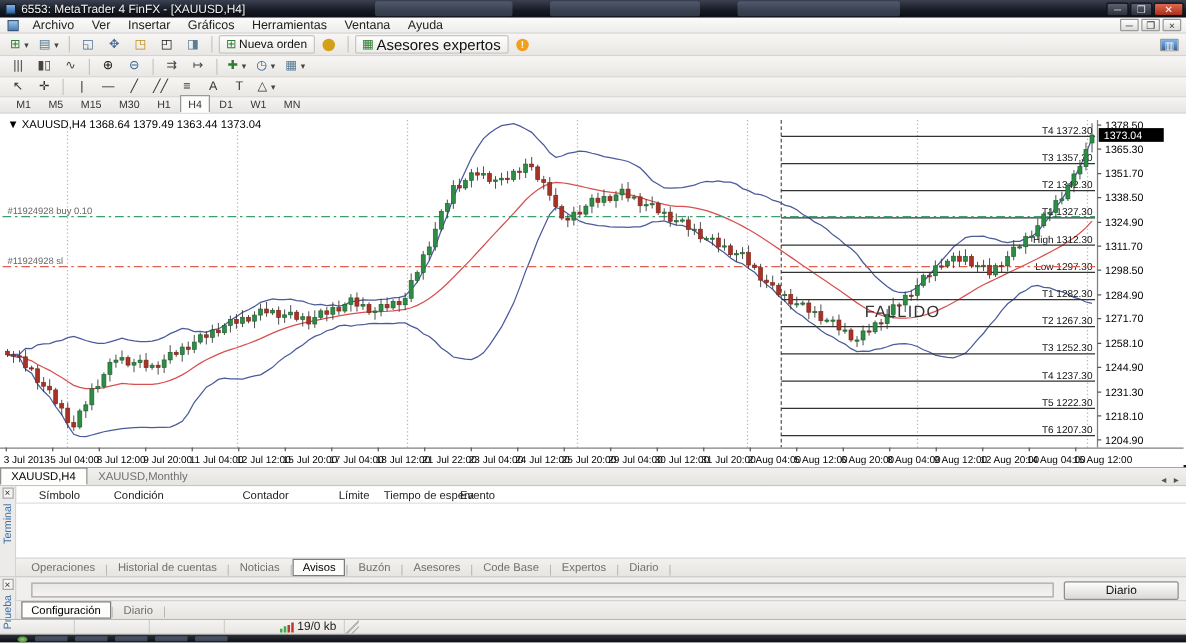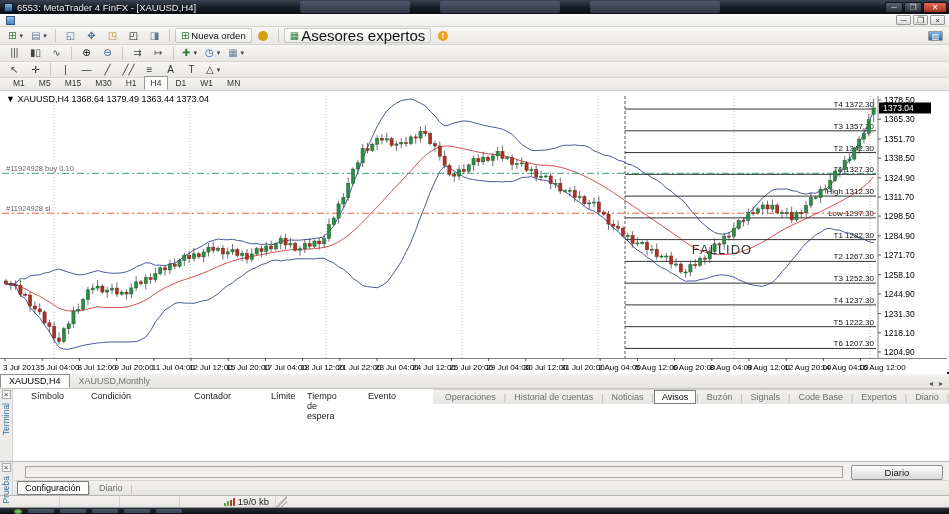--- a/index.html
+++ b/index.html
@@ -56,21 +56,21 @@
   .ctab{font-size:9px;padding:1px 8px;border:1px solid transparent;color:#6f6f6f;}
   .ctab.active{background:#fdfdfc;border:1px solid #8f8f8f;border-bottom-color:#fdfdfc;color:#000;}
   #charttabs .scrollers{margin-left:auto;margin-right:6px;font-size:8px;color:#555;display:flex;gap:6px;}
   
   #terminal{height:73px;display:flex;background:#fff;border-bottom:1px solid #b5b5b5;}
   .dockstrip{width:13px;background:#ecebe9;border-right:1px solid #d5d3d0;display:flex;
     flex-direction:column;align-items:center;padding-top:1px;}
   .dockclose{font-size:8px;line-height:8px;color:#333;border:1px solid #aaa;background:#f5f4f2;
     width:9px;height:9px;text-align:center;margin-bottom:2px;}
   .vlabel{writing-mode:vertical-rl;transform:rotate(180deg);font-size:8.5px;color:#3a6ea5;margin-top:2px;}
-  #terminal .content{flex:1;display:flex;flex-direction:row;}
+  #terminal .content{flex:1;display:flex;flex-direction:column;}
   #term-cols{height:14px;position:relative;border-bottom:1px solid #e2e0dd;}
   #term-cols span{position:absolute;top:2px;font-size:9px;color:#222;}
   #term-body{flex:1;background:#fff;}
   .tabsrow{height:15px;background:linear-gradient(#f2f1ef,#e7e5e2);border-top:1px solid #d5d3d0;
     display:flex;align-items:flex-end;padding-left:4px;}
   .ptab{font-size:9px;color:#6f6f6f;padding:1px 7px;border:1px solid transparent;}
   .ptab.active{background:#fdfdfc;border:1px solid #7d7d7d;color:#000;}
   .tab-sep{color:#b5b3b0;font-size:9px;padding-bottom:1px;}
   
   #tester{height:34px;display:flex;background:#f0efed;border-bottom:1px solid #b5b5b5;}
@@ -107,20 +107,29 @@
     <span class="ttl">6553: MetaTrader 4 FinFX - [XAUUSD,H4]</span>
     <span class="wbtns">
       <span class="wbtn">─</span>
       <span class="wbtn">❐</span>
       <span class="wbtn close">✕</span>
     </span>
   </div>
 
   <div id="menubar">
     <span class="sysicon"></span>
+    <span id="menuitems" style="display:flex;">
+        <span class="menu-item">Archivo</span>
+        <span class="menu-item">Ver</span>
+        <span class="menu-item">Insertar</span>
+        <span class="menu-item">Gráficos</span>
+        <span class="menu-item">Herramientas</span>
+        <span class="menu-item">Ventana</span>
+        <span class="menu-item">Ayuda</span>
+      </span>
     <span class="mdibtns">
       <span class="mdibtn">─</span>
       <span class="mdibtn">❐</span>
       <span class="mdibtn">×</span>
     </span>
   </div>
 
   <div id="tb1" class="tbar">
       <span class="tbtn">
         <span class="ticon" style="color:#2e7d32">⊞</span>
@@ -150,21 +159,21 @@
       <span class="tbtn withlabel">
         <span class="ticon" style="color:#2e7d32">⊞</span>
         <span style="font-size:9.5px;">Nueva orden</span>
       </span>
       <span class="tbtn">
         <span class="circ" style="background:#d4a017"></span>
       </span>
       <span class="tsep"></span>
       <span class="tbtn withlabel">
         <span class="ticon" style="color:#2e7d32">▦</span>
-        <span style="font-size:15px;text-align:center;">Asesores expertos</span>
+        <span style="font-size:12px;text-align:center;">Asesores expertos</span>
       </span>
       <span class="tbtn">
         <span class="circ" style="background:#f0a020">!</span>
       </span>
       <span class="mdibtn" style="margin-left:auto;margin-right:6px;background:linear-gradient(#7fb2e8,#35679c);color:#fff;">▥</span>
     </div>
   <div id="tb2" class="tbar">
       <span class="tbtn">
         <span class="ticon" style="color:#444">|||</span>
       </span>
@@ -770,21 +779,21 @@
           <span class="ptab">Operaciones</span>
           <span class="tab-sep">|</span>
           <span class="ptab">Historial de cuentas</span>
           <span class="tab-sep">|</span>
           <span class="ptab">Noticias</span>
           <span class="tab-sep">|</span>
           <span class="ptab active">Avisos</span>
           <span class="tab-sep">|</span>
           <span class="ptab">Buzón</span>
           <span class="tab-sep">|</span>
-          <span class="ptab">Signals</span>
+          <span class="ptab">Asesores</span>
           <span class="tab-sep">|</span>
           <span class="ptab">Code Base</span>
           <span class="tab-sep">|</span>
           <span class="ptab">Expertos</span>
           <span class="tab-sep">|</span>
           <span class="ptab">Diario</span>
           <span class="tab-sep">|</span>
         </div>
     </div>
   </div>

